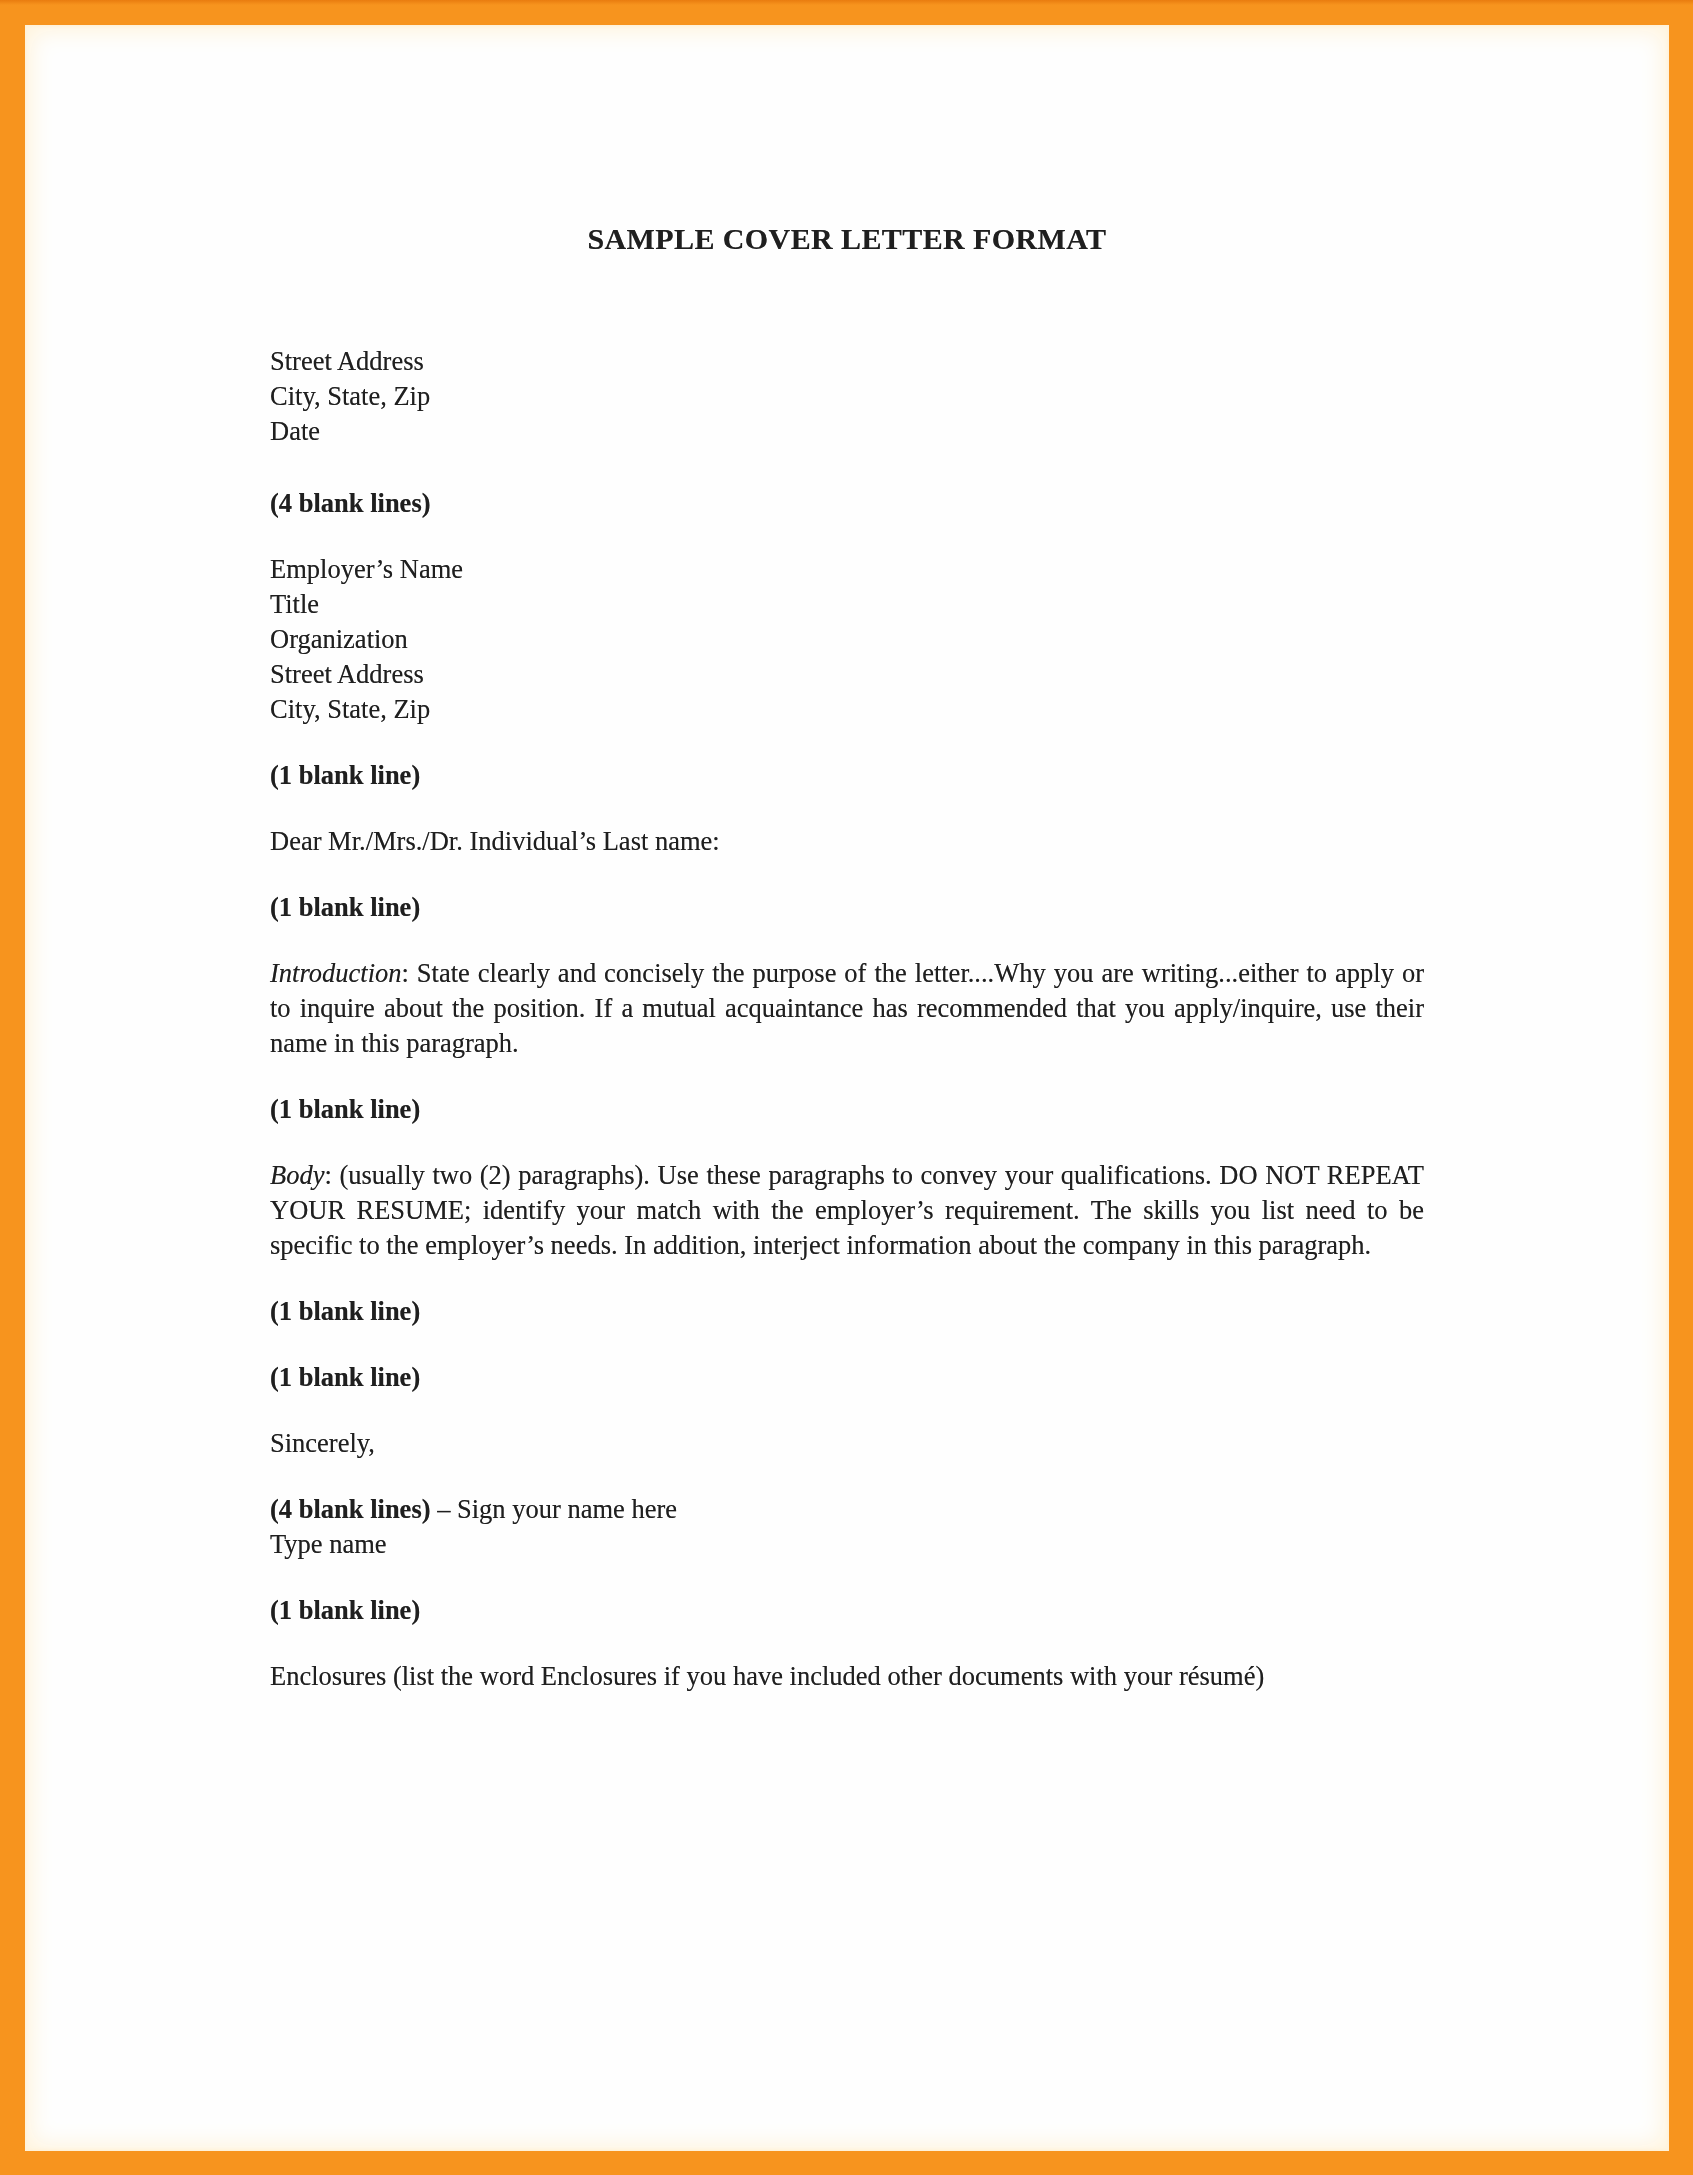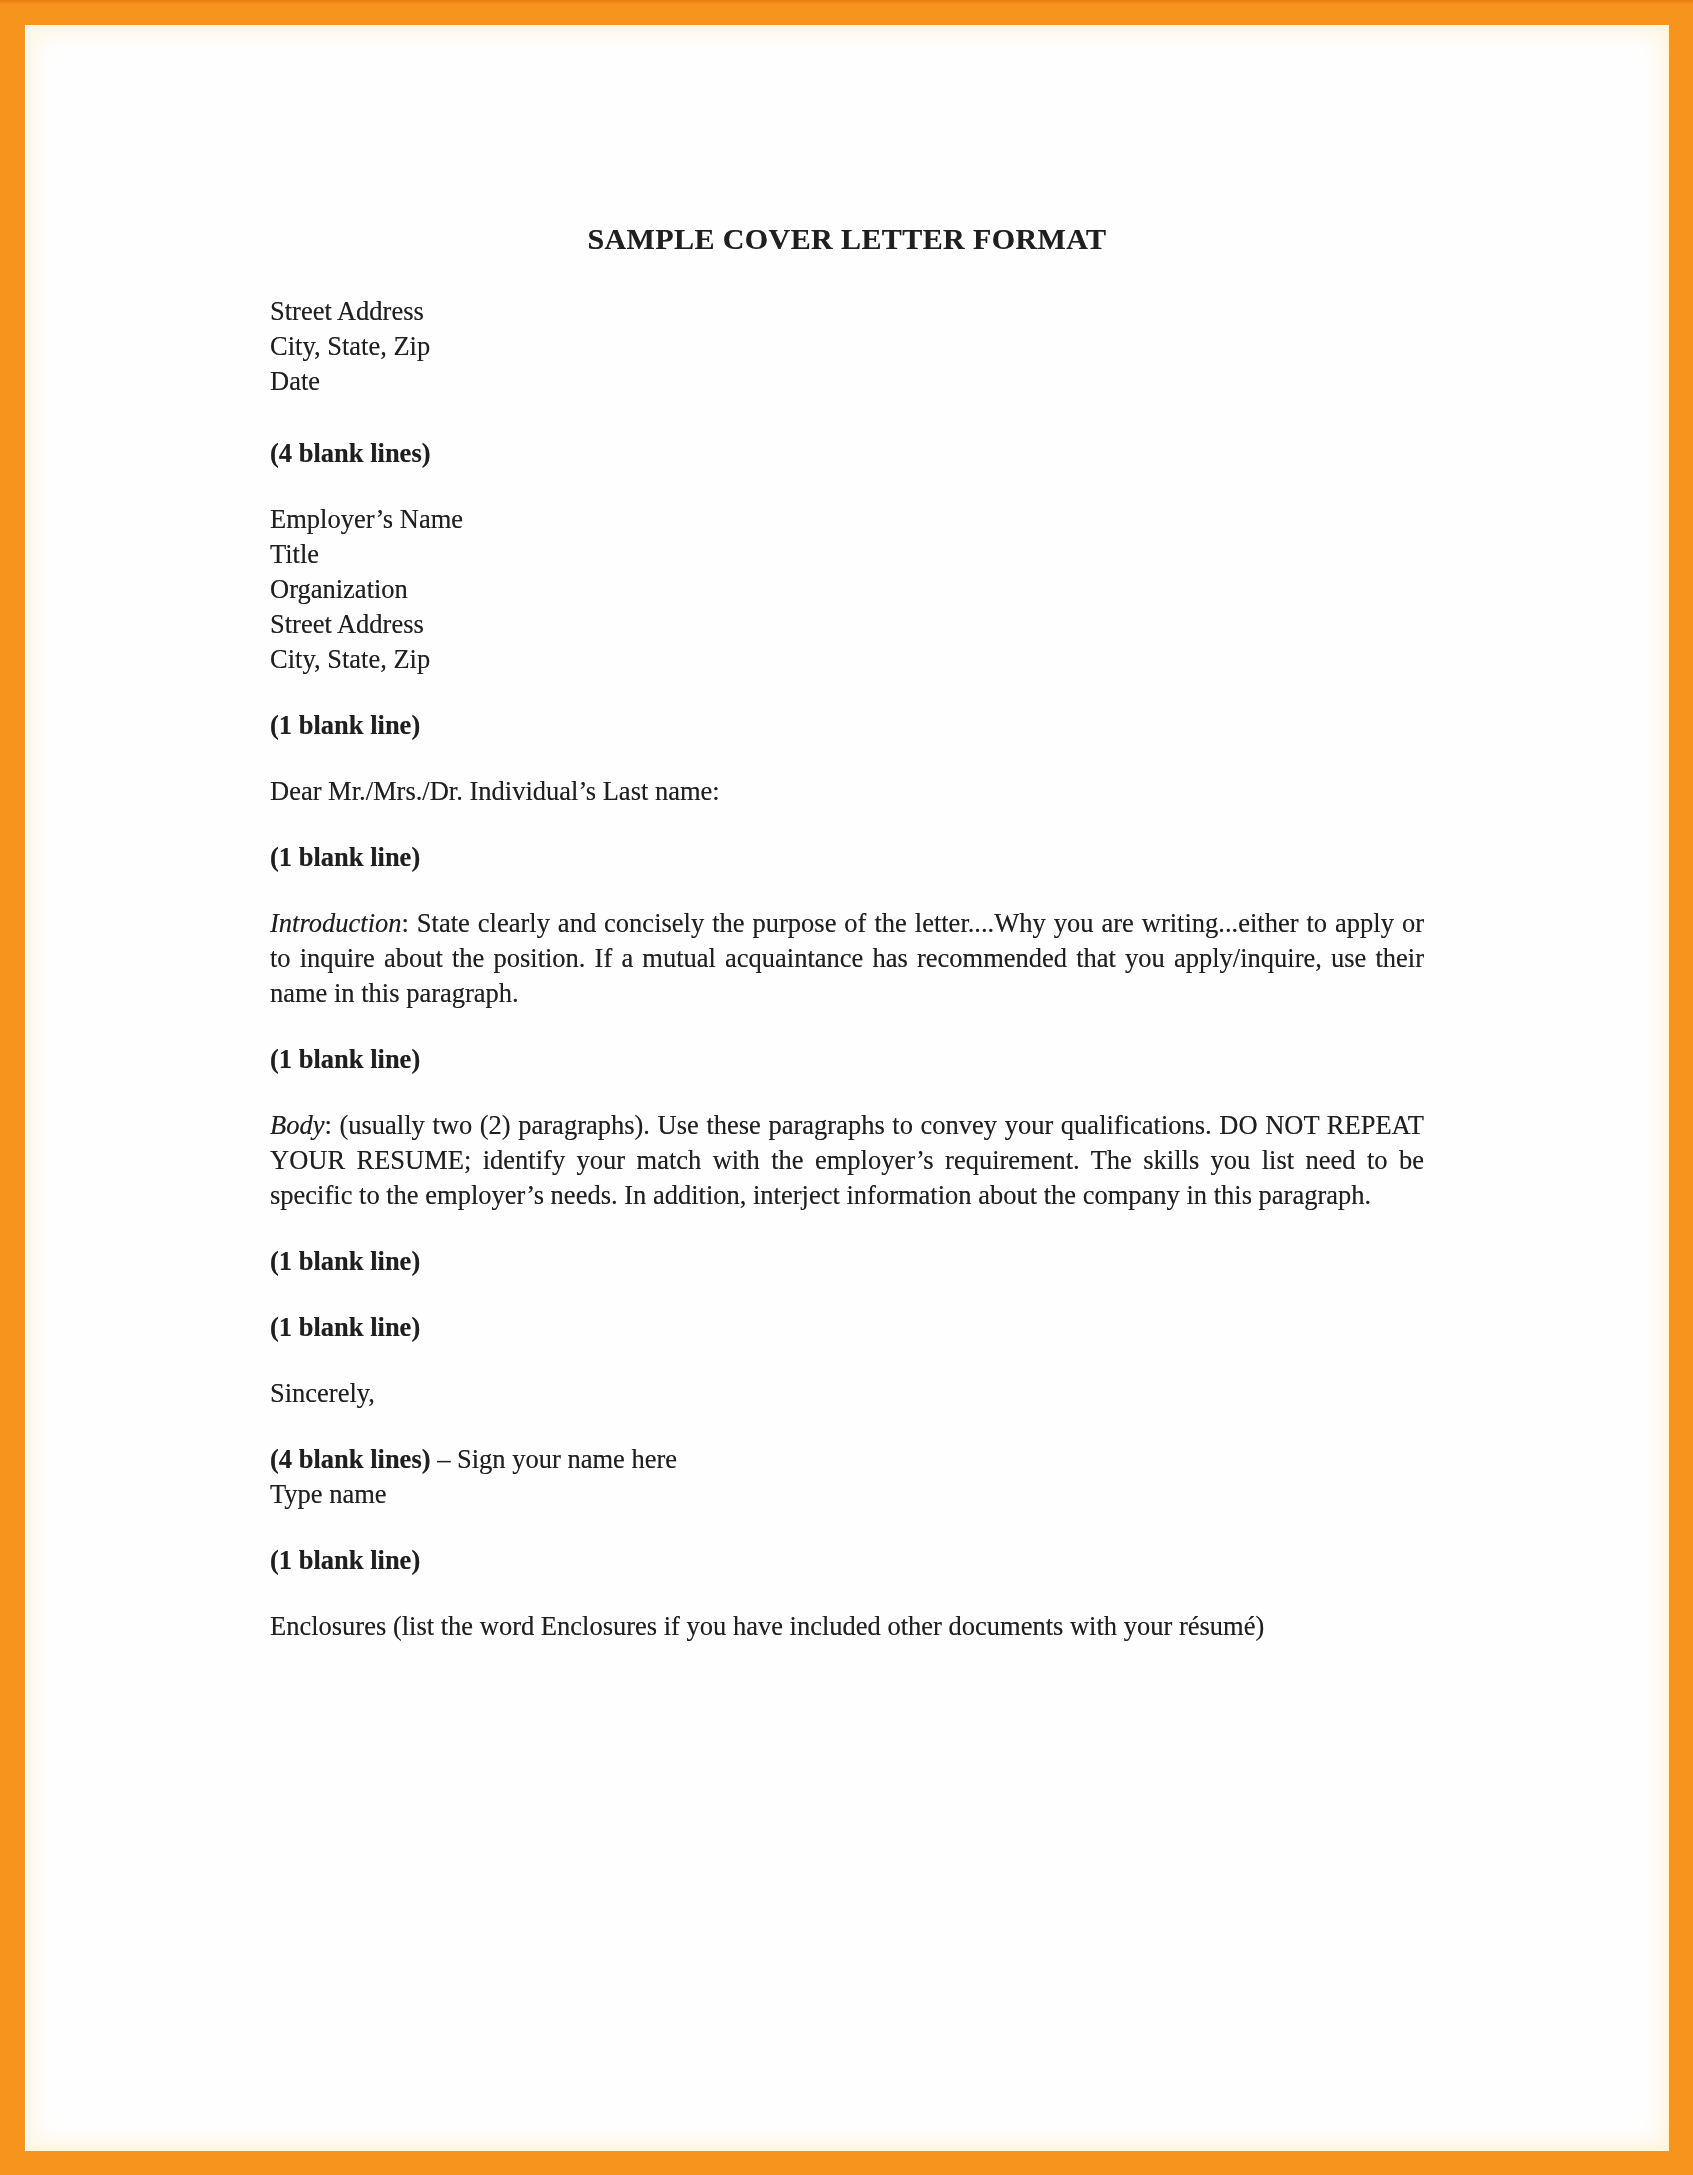--- a/index.html
+++ b/index.html
@@ -34,21 +34,21 @@
     line-height: 35px;
     color: #1f1f1f;
     text-shadow: 0 0 0.6px rgba(30,30,30,0.55);
   }
   .doc-title {
     font-size: 30px;
     font-weight: bold;
     text-align: center;
     letter-spacing: 0.4px;
     line-height: 35px;
-    margin-bottom: 38px;
+    margin-bottom: 88px;
   }
   .block { margin-bottom: 31px; }
   .block.addr-gap { margin-bottom: 37px; }
   .spacer-label { font-weight: bold; margin-bottom: 31px; }
   .para {
     text-align: justify;
     margin-bottom: 31px;
   }
   .lead-italic { font-style: italic; }
   .line { display: block; }

